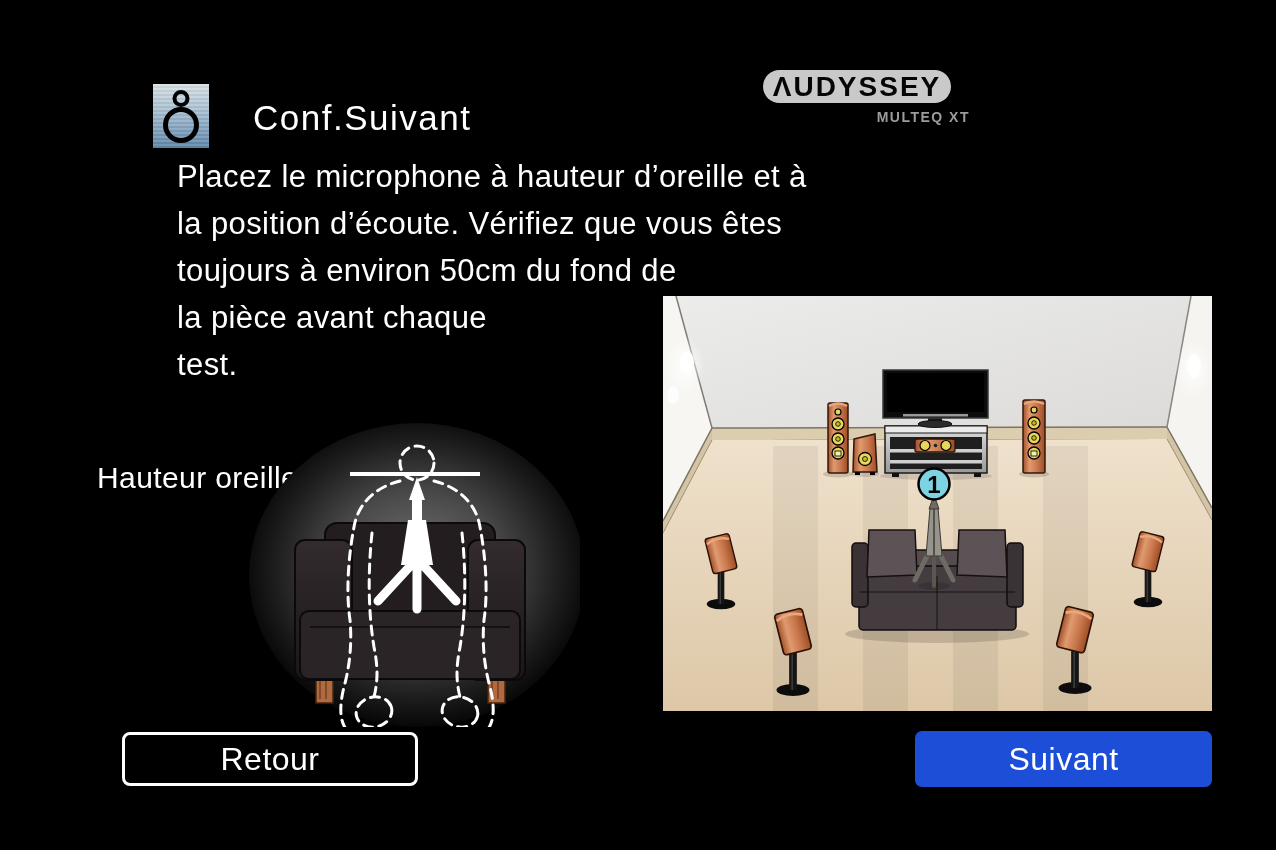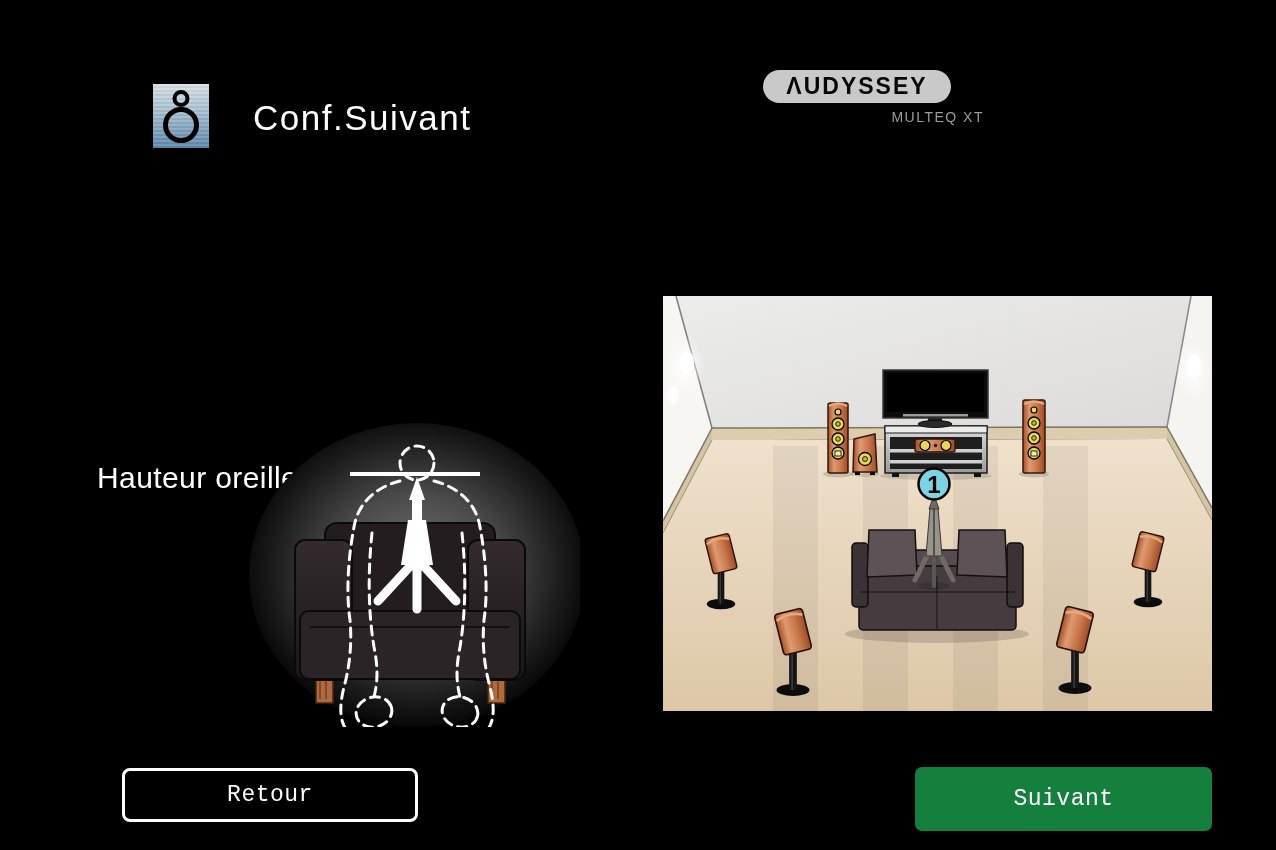--- a/index.html
+++ b/index.html
@@ -17,56 +17,61 @@
     background:repeating-linear-gradient(180deg,rgba(255,255,255,.10) 0 2px,rgba(0,0,0,.05) 2px 4px);
   }
   .tweeter{position:absolute;left:50%;top:6px;transform:translateX(-50%);
     width:9px;height:9px;border:4px solid #000;border-radius:50%;z-index:2;}
   .woofer{position:absolute;left:50%;top:23px;transform:translateX(-50%);
     width:26px;height:26px;border:5px solid #000;border-radius:50%;z-index:2;}
   .page-title{position:absolute;left:253px;top:98px;font-size:35px;letter-spacing:1.5px;color:#fff;}
   
   .logo-pill{position:absolute;left:763px;top:70px;width:188px;height:33px;border-radius:17px;
     background:#c9c9c9;display:flex;align-items:center;justify-content:center;}
-  .logo-brand{font-weight:bold;font-size:23px;color:#050505;letter-spacing:2px;}
-  .logo-sub{position:absolute;left:632px;width:352px;text-align:right;
-    color:#9c9c9c;font-weight:normal;letter-spacing:1.5px;font-size:14px;}
+  .logo-brand{font-weight:bold;font-size:28px;color:#050505;letter-spacing:2px;}
+  .logo-sub{position:absolute;left:618px;width:352px;text-align:right;
+    color:#9c9c9c;font-weight:bold;letter-spacing:1.5px;font-size:14px;}
   .logo-sub.s1{top:109px;}
   .logo-sub.s2{top:126px;}
   
   .instructions{position:absolute;left:177px;top:153px;width:770px;
     font-size:31px;line-height:47px;white-space:pre-line;letter-spacing:0.4px;color:#fff;}
   
   .ear-label{position:absolute;left:97px;top:461px;font-size:30px;letter-spacing:0.4px;color:#fff;}
   .figure-svg{position:absolute;left:240px;top:415px;}
   .room-svg{position:absolute;left:663px;top:296px;}
   
   .btn{position:absolute;box-sizing:border-box;display:flex;align-items:center;justify-content:center;
-    font-family:Liberation Mono, monospace;font-size:23px;color:#fff;cursor:pointer;letter-spacing:0.5px;margin-top:36px;}
+    font-family:Liberation Sans, sans-serif;font-size:32px;color:#fff;cursor:pointer;letter-spacing:0.5px;}
   .btn-back{left:122px;top:732px;width:296px;height:54px;background:#000;
     border:3px solid #fff;border-radius:8px;}
-  .btn-next{left:915px;top:731px;width:297px;height:64px;background:#15803d;
+  .btn-next{left:915px;top:731px;width:297px;height:56px;background:#1d4ed8;
     border:none;border-radius:7px;}
 </style>
 </head>
 <body>
 
 <div class="stage">
 
   <div class="speaker-icon">
     <div class="tweeter"></div>
     <div class="woofer"></div>
   </div>
   <div class="page-title">Conf.Suivant</div>
 
   <div class="logo-pill">
     <span class="logo-brand">ΛUDYSSEY</span>
   </div>
   <div class="logo-sub s1">MULTEQ XT</div>
 
+  <div class="instructions">Placez le microphone à hauteur d’oreille et à
+la position d’écoute. Vérifiez que vous êtes
+toujours à environ 50cm du fond de
+la pièce avant chaque
+test.</div>
 
   <div class="ear-label">Hauteur oreille</div>
 
   <svg class="figure-svg" width="340" height="312" viewBox="0 0 340 312">
     <defs>
       <radialGradient id="glowG" cx="50%" cy="48%" r="55%">
         <stop offset="0%" stop-color="#757575"></stop>
         <stop offset="45%" stop-color="#4a4a4a"></stop>
         <stop offset="78%" stop-color="#1c1c1c"></stop>
         <stop offset="100%" stop-color="#000"></stop>

